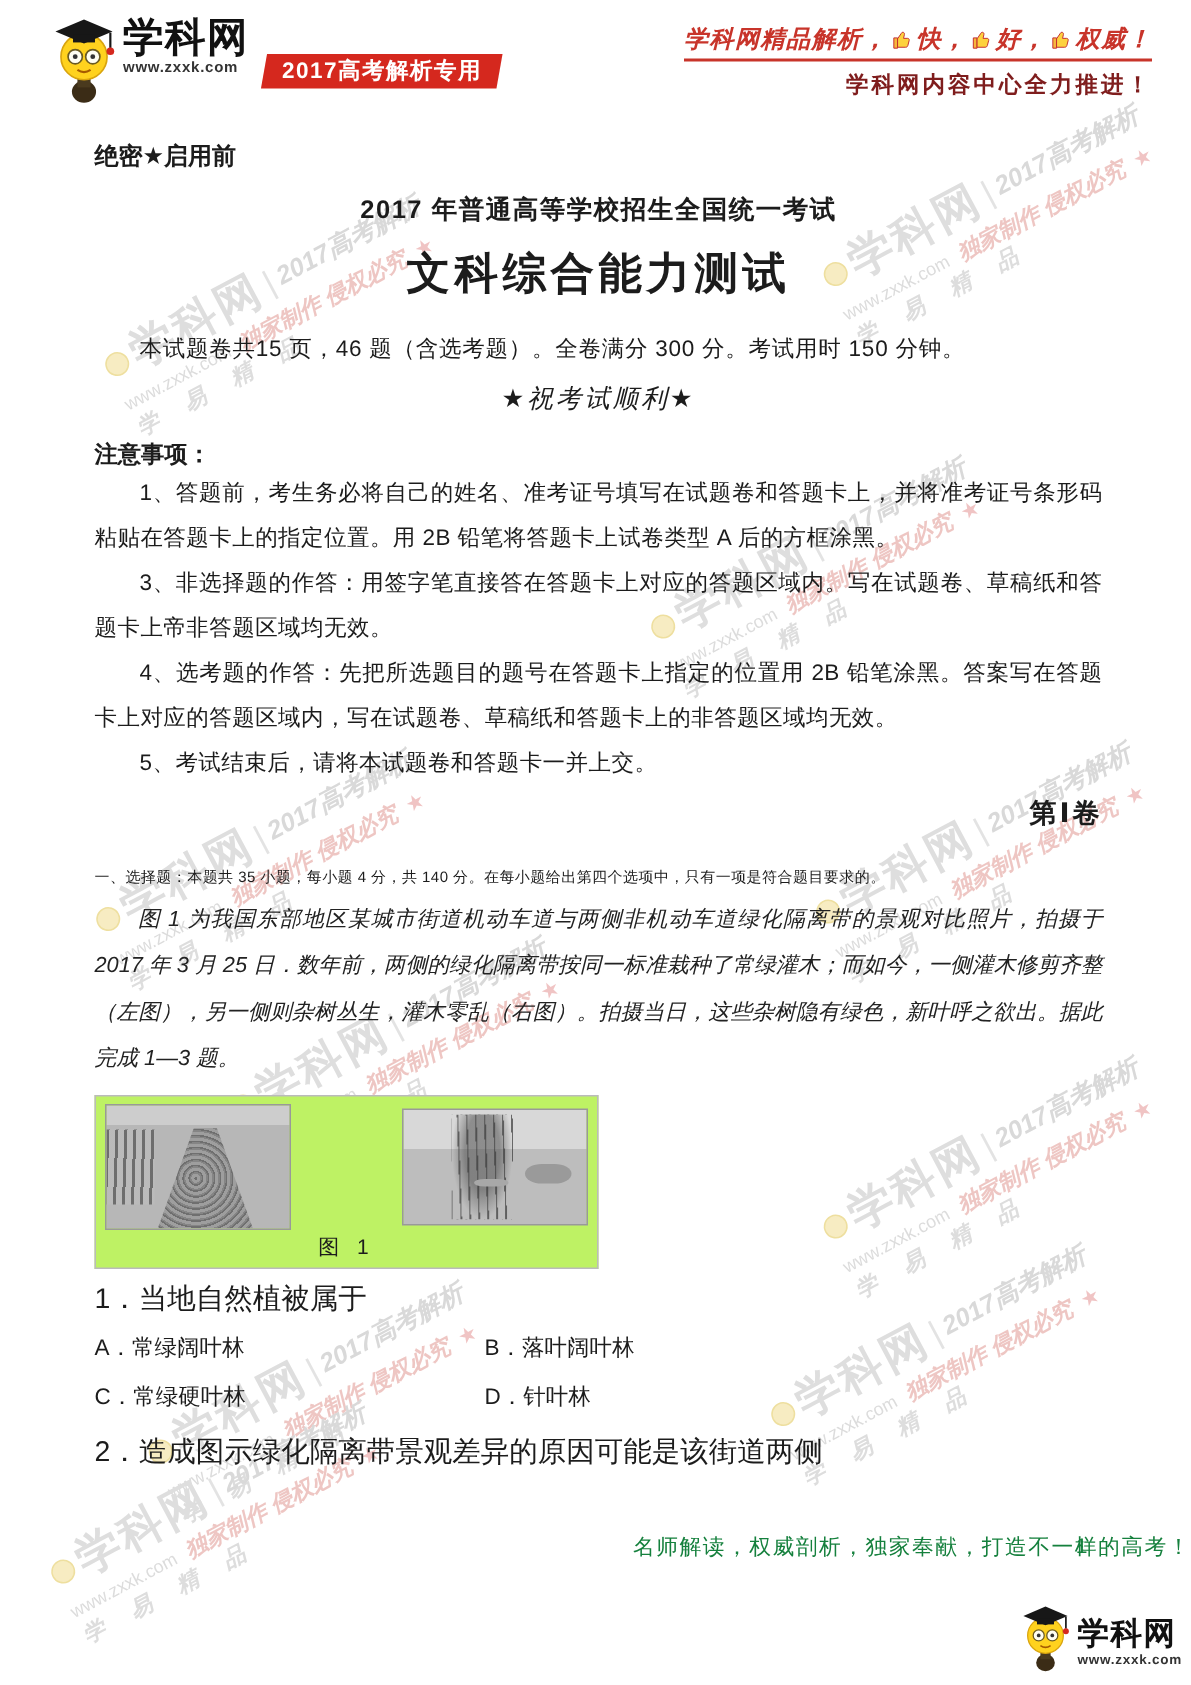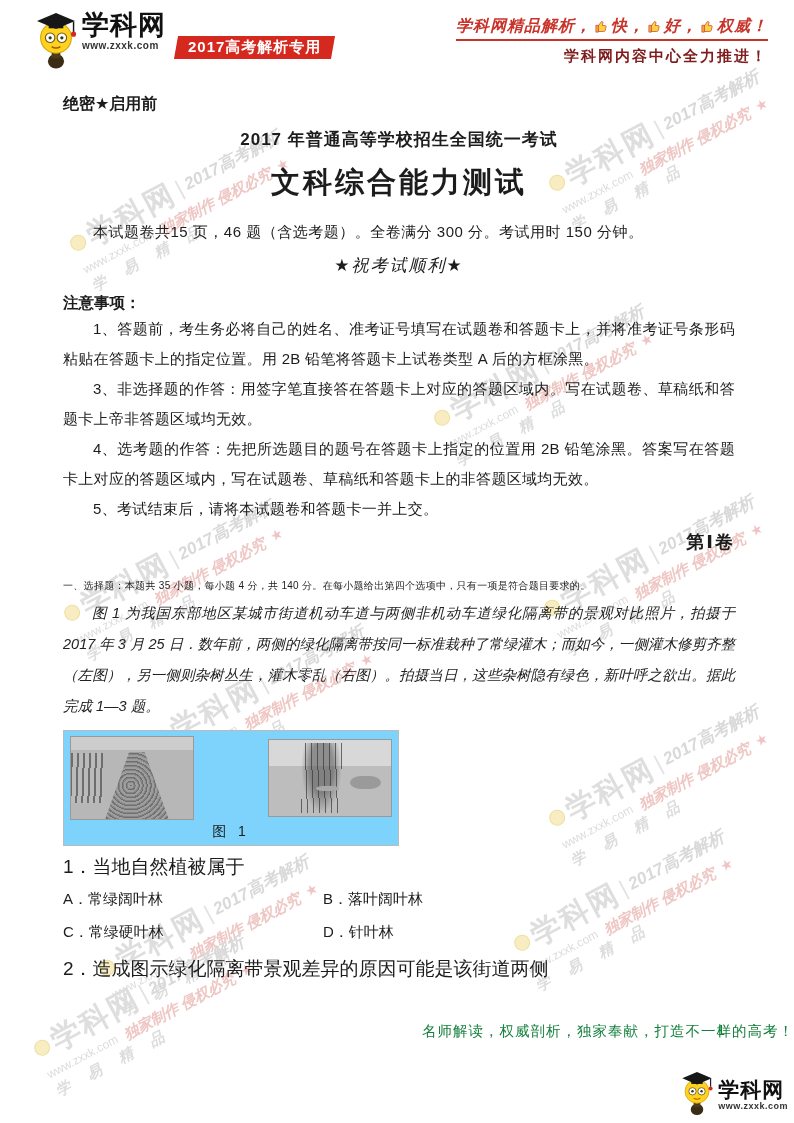--- a/index.html
+++ b/index.html
@@ -40,21 +40,21 @@
   .subject-title { margin-top:12px; text-align:center; font-size:29px; font-weight:bold; letter-spacing:3px; }
   .paper-info { margin-top:20px; font-size:15px; text-indent:2em; letter-spacing:.5px; }
   .wish { margin-top:12px; text-align:center; font-size:17px; font-style:italic; letter-spacing:2px; }
   .notice-title { margin-top:16px; font-size:15.5px; font-weight:bold; }
   .notices p { font-size:15px; line-height:30px; text-indent:2em; text-align:justify; letter-spacing:.3px; }
   .section-title { margin-top:6px; text-align:right; font-size:18px; font-weight:bold; letter-spacing:2px; }
   .part-intro { margin-top:24px; font-size:10px; line-height:16px; text-align:justify; letter-spacing:.3px; }
   .passage { margin-top:4px; font-size:14.5px; line-height:31px; text-indent:2em; text-align:justify; font-style:italic; color:#222; }
 
   
-  .figure-box { margin-top:8px; width:336px; border:1px solid #bbb; background:#7dd3fc; padding:5px 6px 2px 6px; }
+  .figure-box { margin-top:8px; width:336px; border:1px solid #bbb; background:#bef264; padding:5px 6px 2px 6px; }
   .photos { display:flex; justify-content:space-between; }
   .photo { border:1px solid #999; }
   .photo-left { width:124px; height:84px; position:relative; overflow:hidden;
     background:
       linear-gradient(to bottom, #cdcdcd 0 16%, #b7b7b7 16% 100%);
   }
   .photo-left::before { content:""; position:absolute; left:28%; right:20%; top:18%; bottom:0;
     clip-path:polygon(38% 0, 62% 0, 100% 100%, 0 100%);
     background:repeating-radial-gradient(circle at 40% 50%, #6f6f6f 0 1px, #9e9e9e 1px 3px, #858585 3px 4px); }
   .photo-left::after { content:""; position:absolute; left:0; top:20%; width:26%; height:60%;

